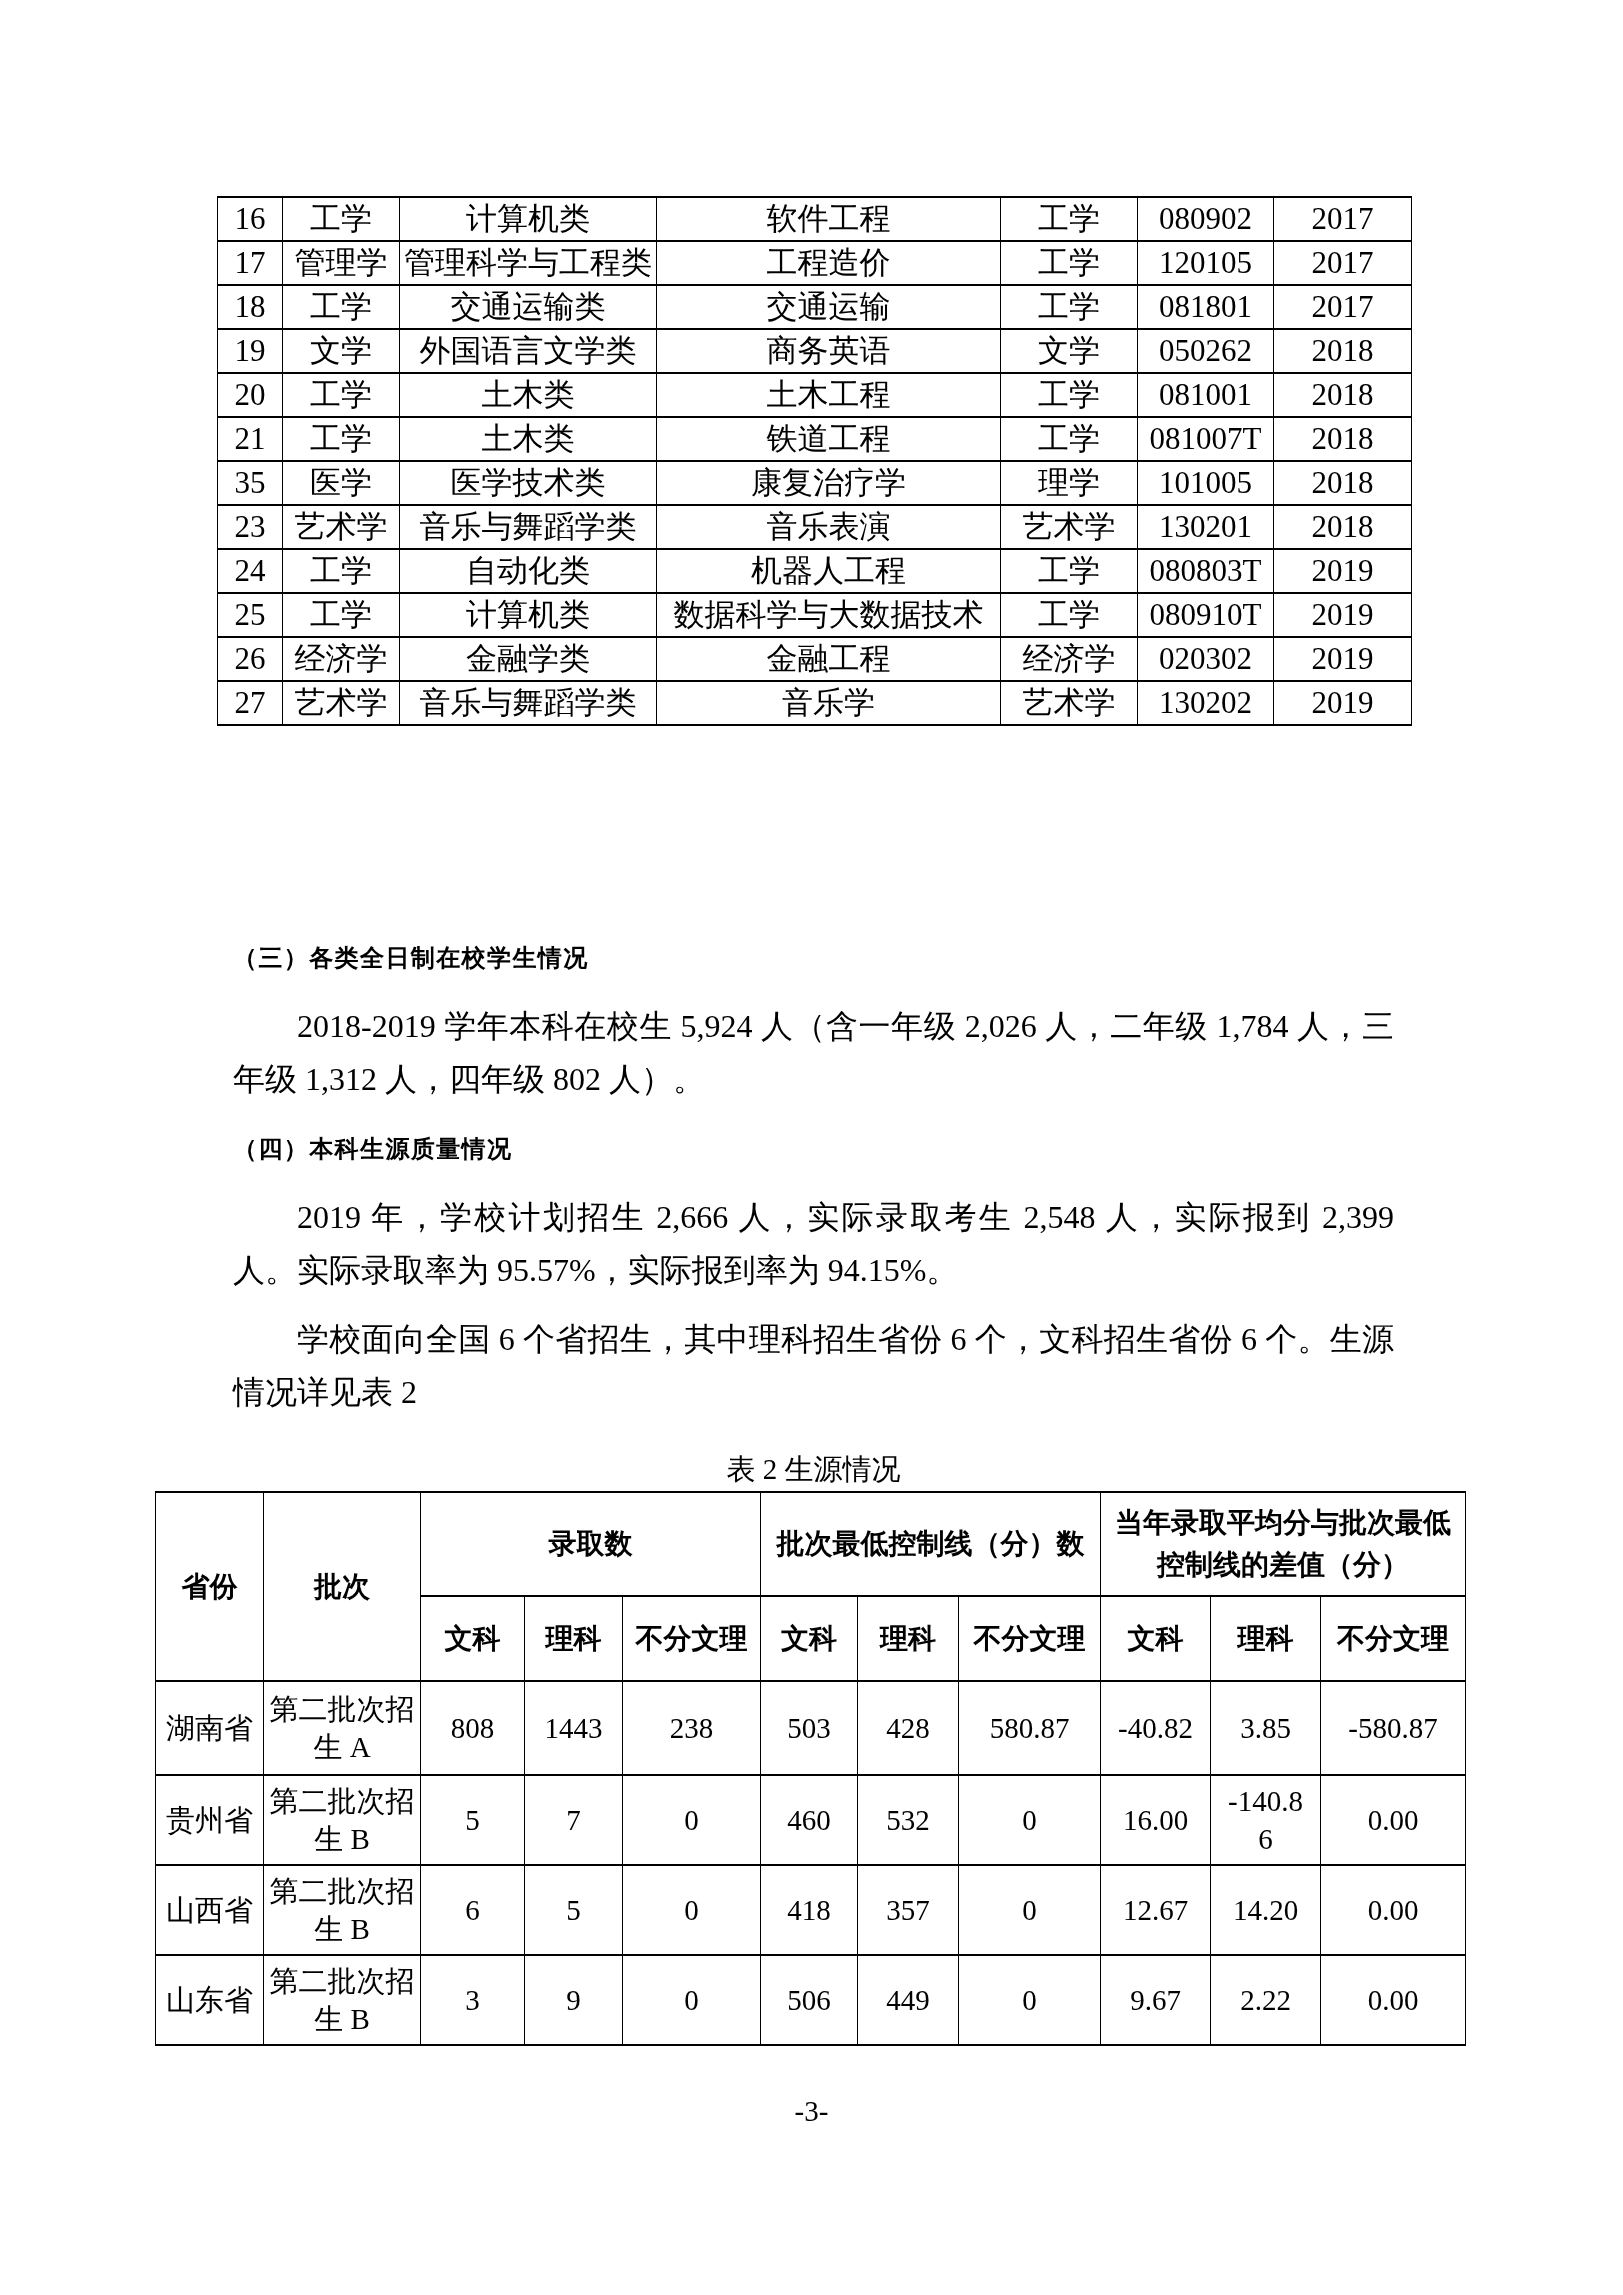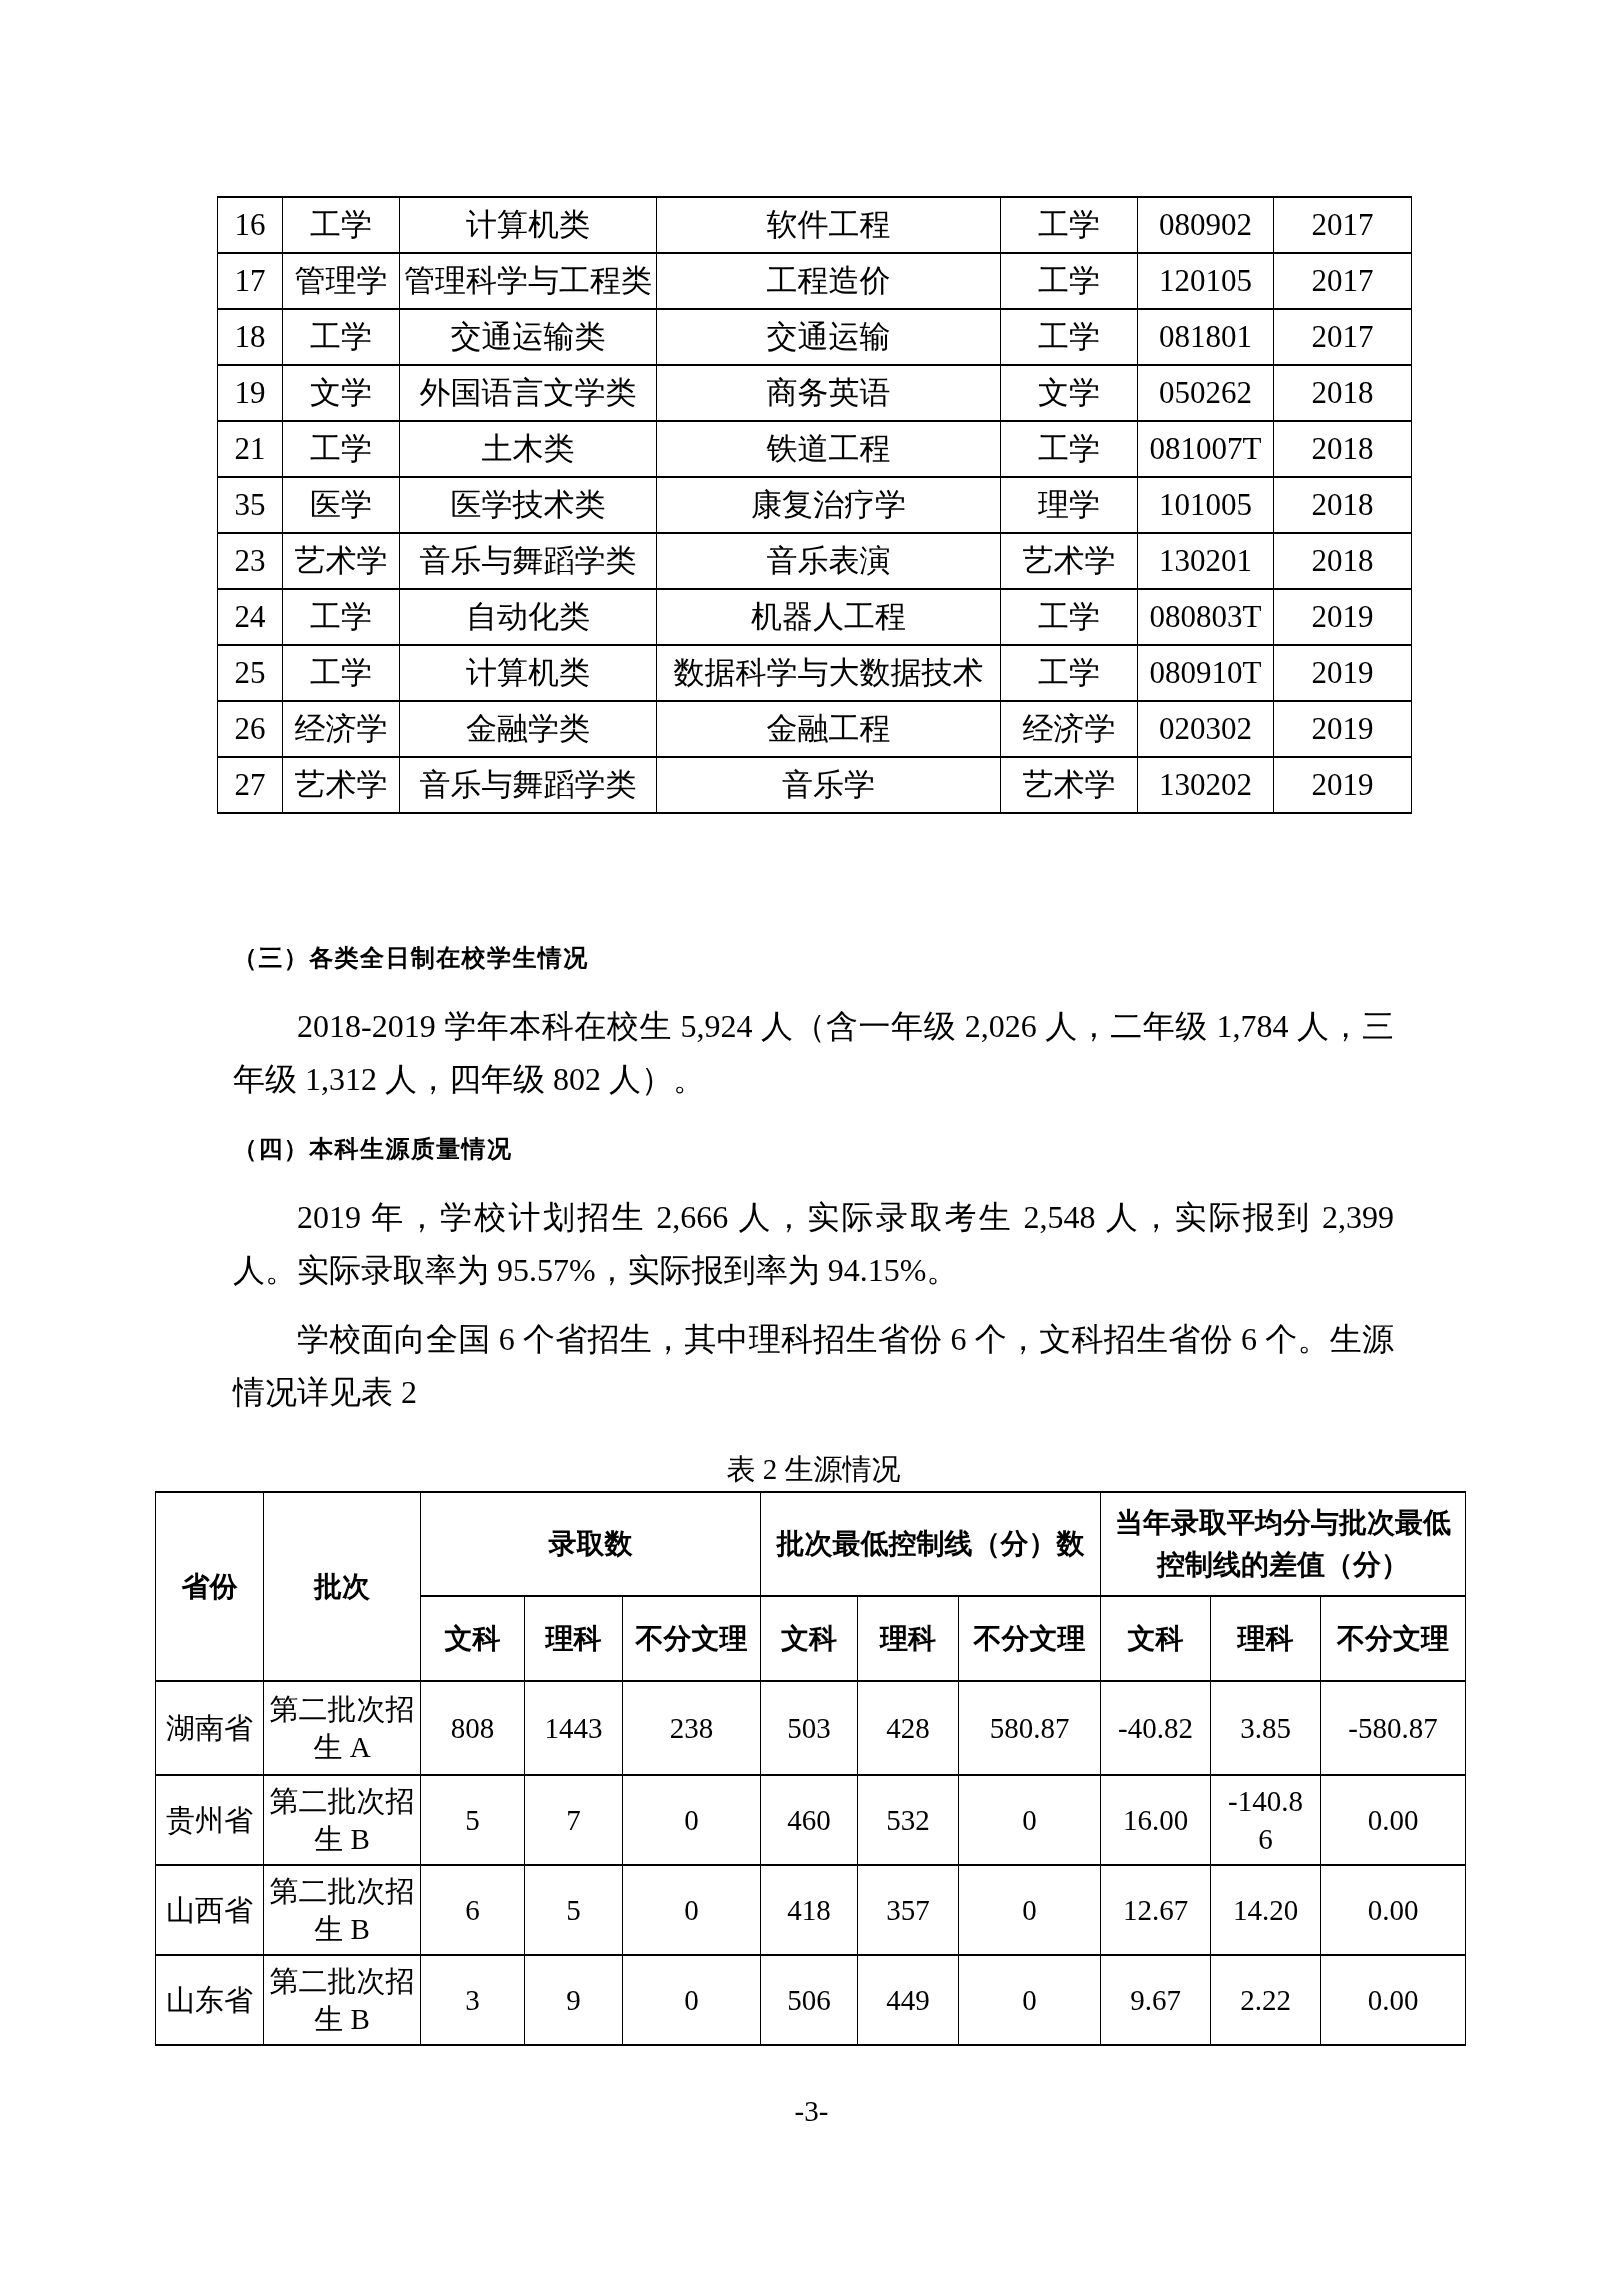--- a/index.html
+++ b/index.html
@@ -25,21 +25,21 @@
   }
   table.t1 td {
     border: 1.4px solid #000;
     border-top-width: 2px;
     border-bottom-width: 2px;
     text-align: center;
     vertical-align: middle;
     padding: 0;
     overflow: hidden;
   }
-  table.t1 tr { height: 56px; }
+  table.t1 tr { height: 44px; }
 
   
   .flow {
     position: absolute;
     left: 217px;
     top: 915px;
     width: 1193px;
     font-size: 32px;
     line-height: 53px;
     text-align: justify;
@@ -155,20 +155,29 @@
           <td>081801</td>
           <td>2017</td>
         </tr>
         <tr>
           <td>19</td>
           <td>文学</td>
           <td>外国语言文学类</td>
           <td>商务英语</td>
           <td>文学</td>
           <td>050262</td>
+          <td>2018</td>
+        </tr>
+        <tr>
+          <td>20</td>
+          <td>工学</td>
+          <td>土木类</td>
+          <td>土木工程</td>
+          <td>工学</td>
+          <td>081001</td>
           <td>2018</td>
         </tr>
         <tr>
           <td>21</td>
           <td>工学</td>
           <td>土木类</td>
           <td>铁道工程</td>
           <td>工学</td>
           <td>081007T</td>
           <td>2018</td>

